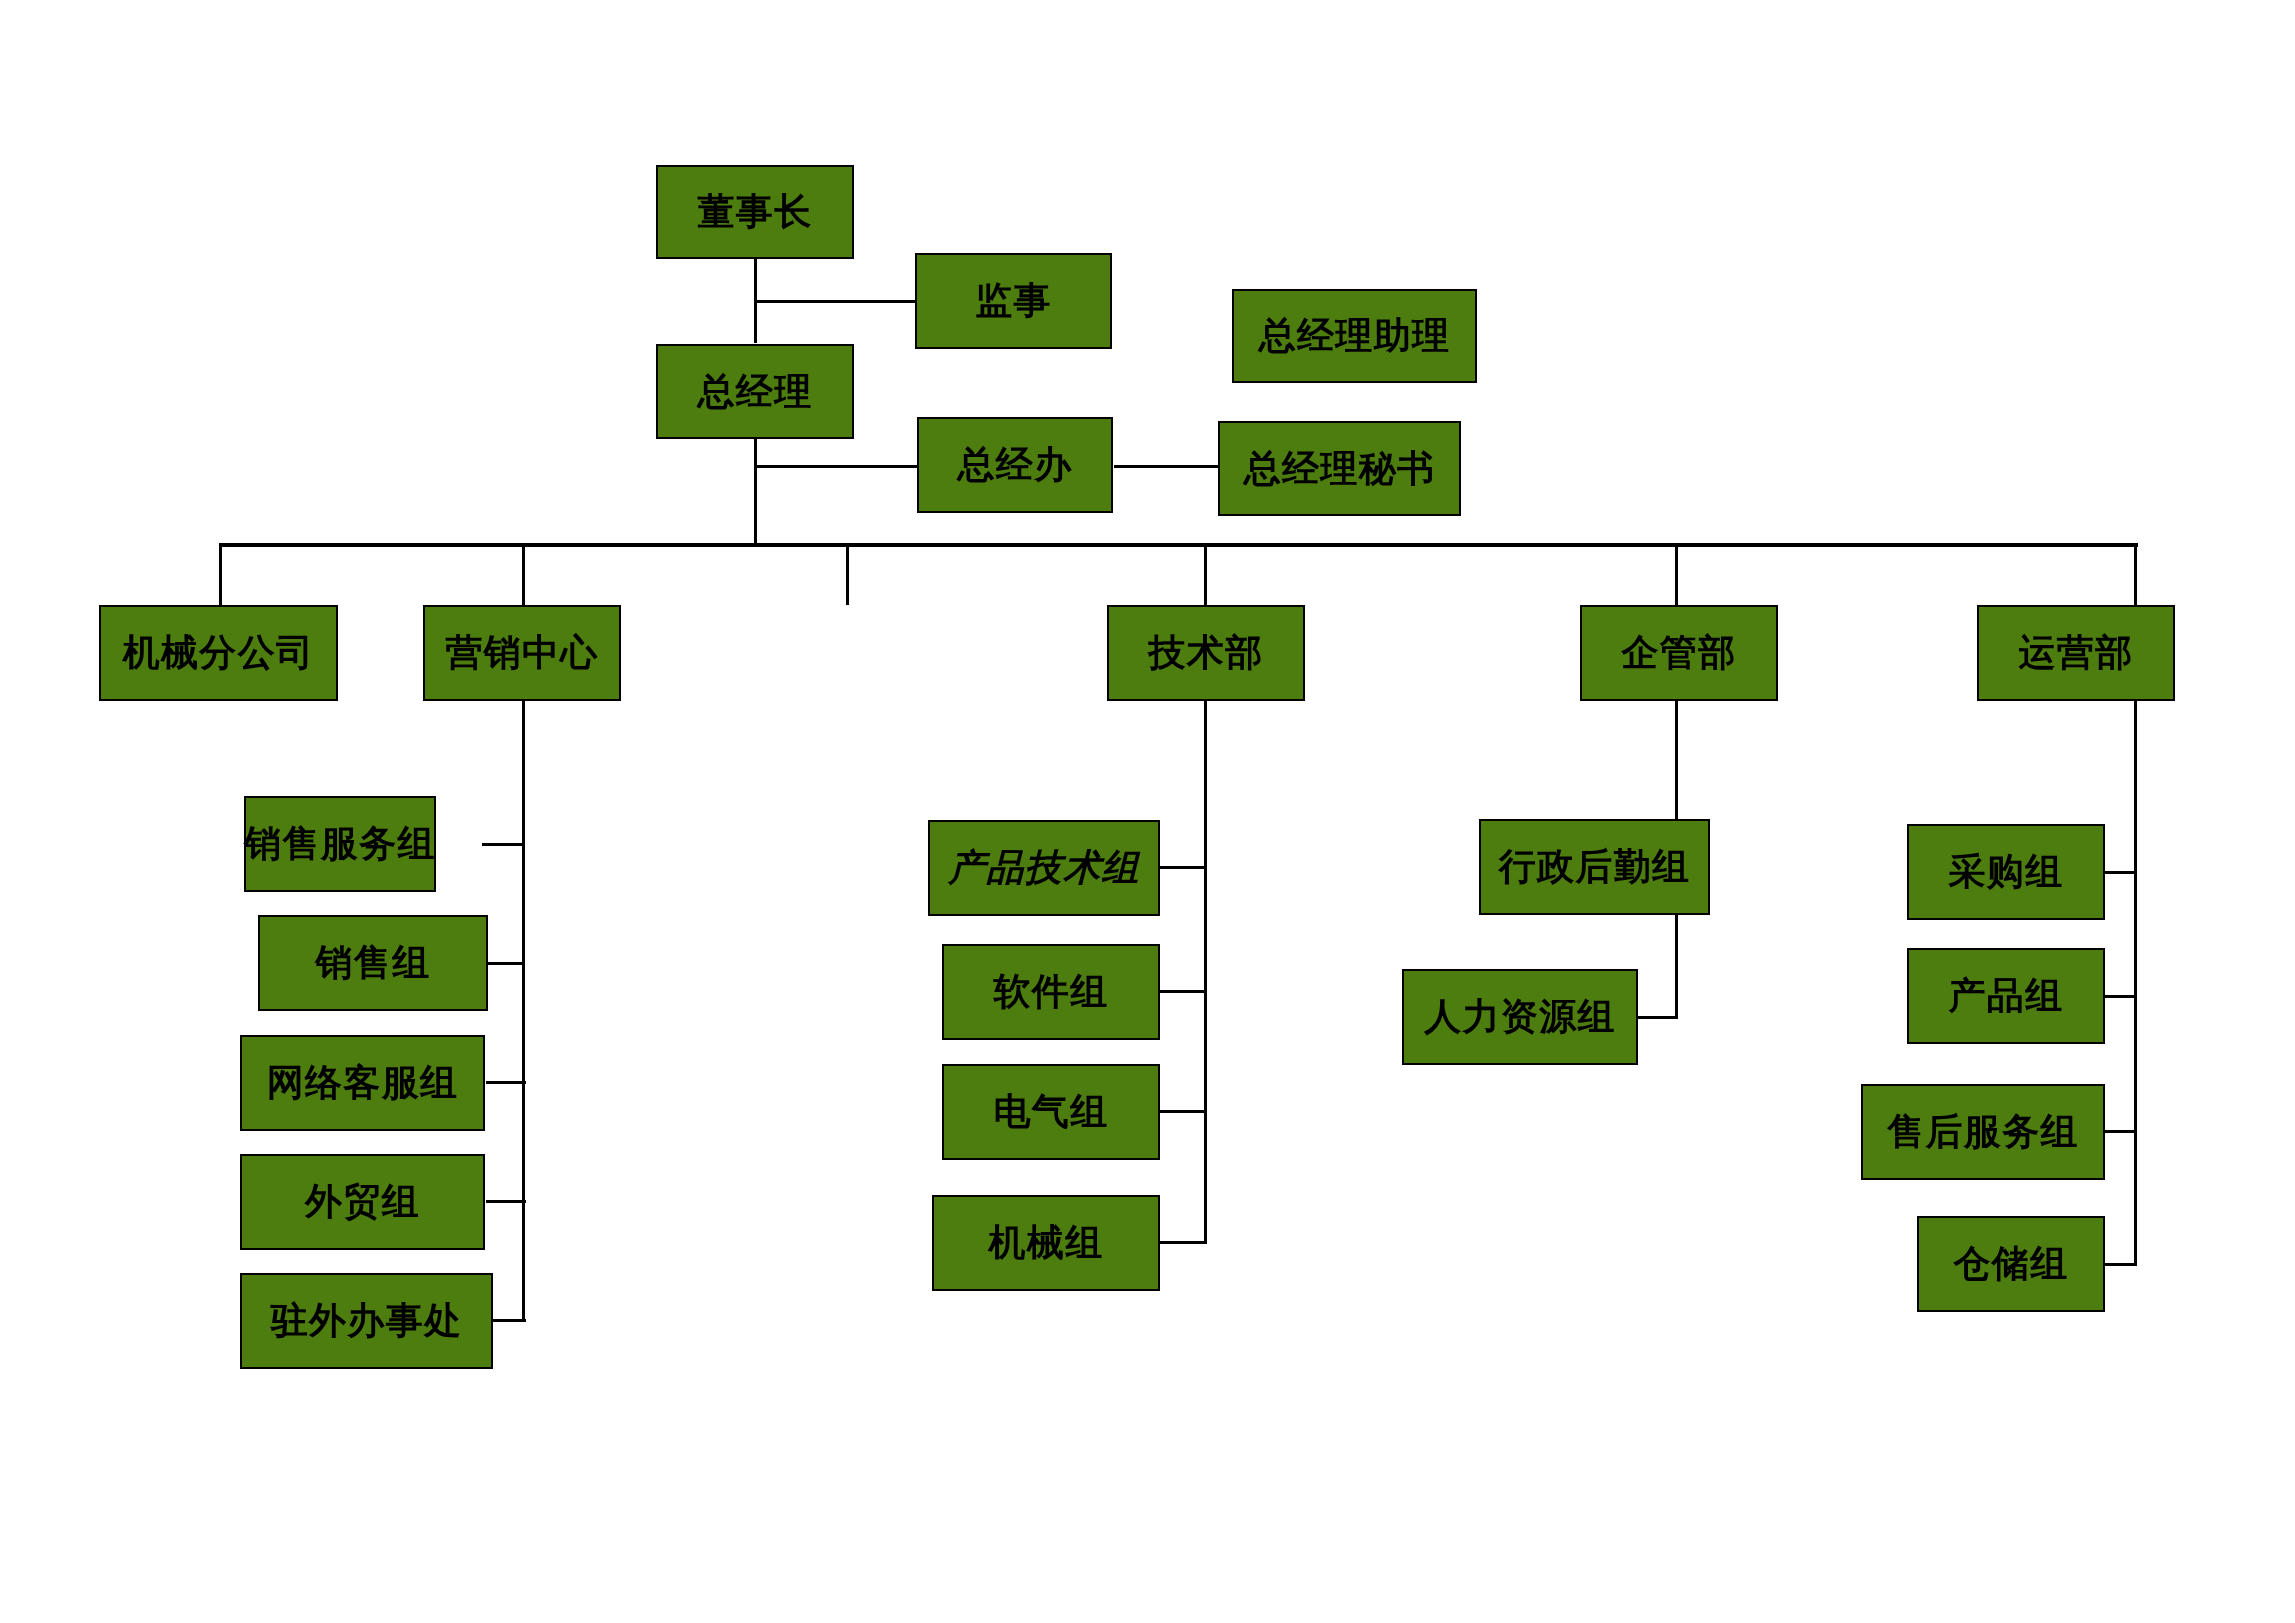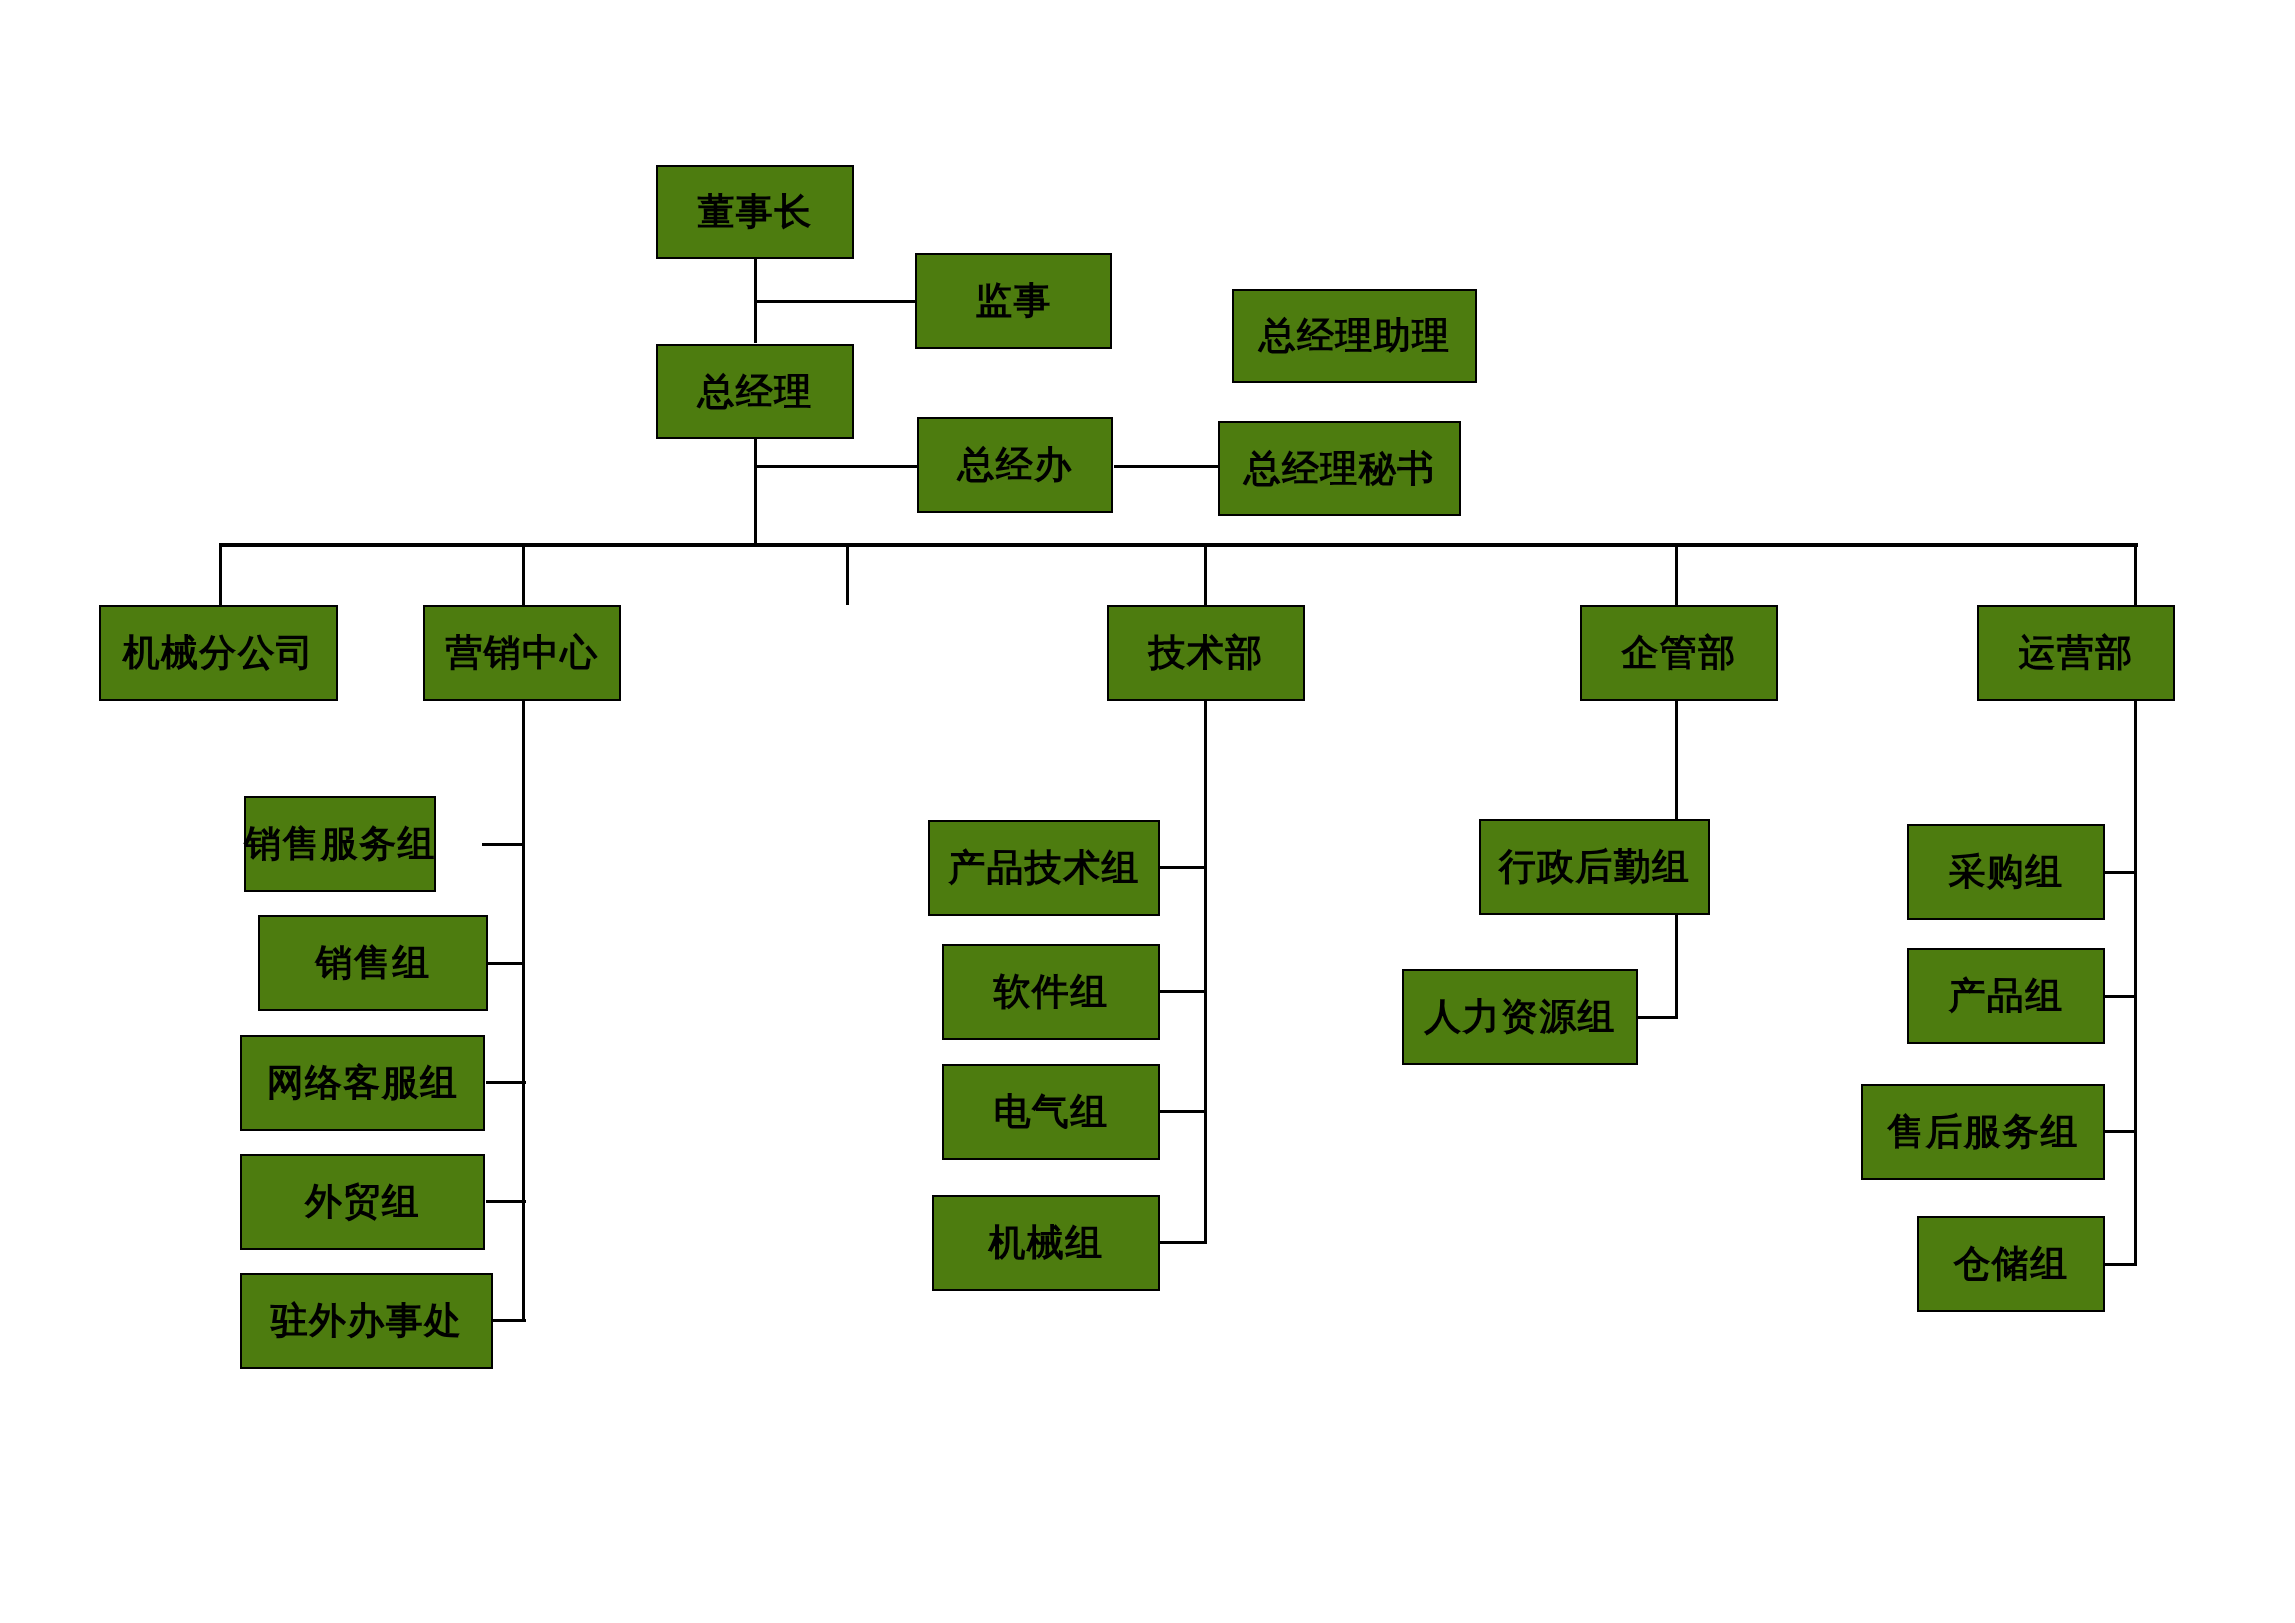--- a/index.html
+++ b/index.html
@@ -62,21 +62,21 @@
   <div class="node" style="left:244px; top:796px; width:192px; height:96px;">销售服务组</div>
 
   <div class="node" style="left:258px; top:915px; width:230px; height:96px;">销售组</div>
 
   <div class="node" style="left:240px; top:1035px; width:245px; height:96px;">网络客服组</div>
 
   <div class="node" style="left:240px; top:1154px; width:245px; height:96px;">外贸组</div>
 
   <div class="node" style="left:240px; top:1273px; width:253px; height:96px;">驻外办事处</div>
 
-  <div class="node" style="left:928px; top:820px; width:232px; height:96px;">产品技术组</div>
+  <div class="node" style="left:928px; top:820px; width:232px; height:96px;font-style:italic;">产品技术组</div>
 
   <div class="node" style="left:942px; top:944px; width:218px; height:96px;">软件组</div>
 
   <div class="node" style="left:942px; top:1064px; width:218px; height:96px;">电气组</div>
 
   <div class="node" style="left:932px; top:1195px; width:228px; height:96px;">机械组</div>
 
   <div class="node" style="left:1479px; top:819px; width:231px; height:96px;">行政后勤组</div>
 
   <div class="node" style="left:1402px; top:969px; width:236px; height:96px;">人力资源组</div>

